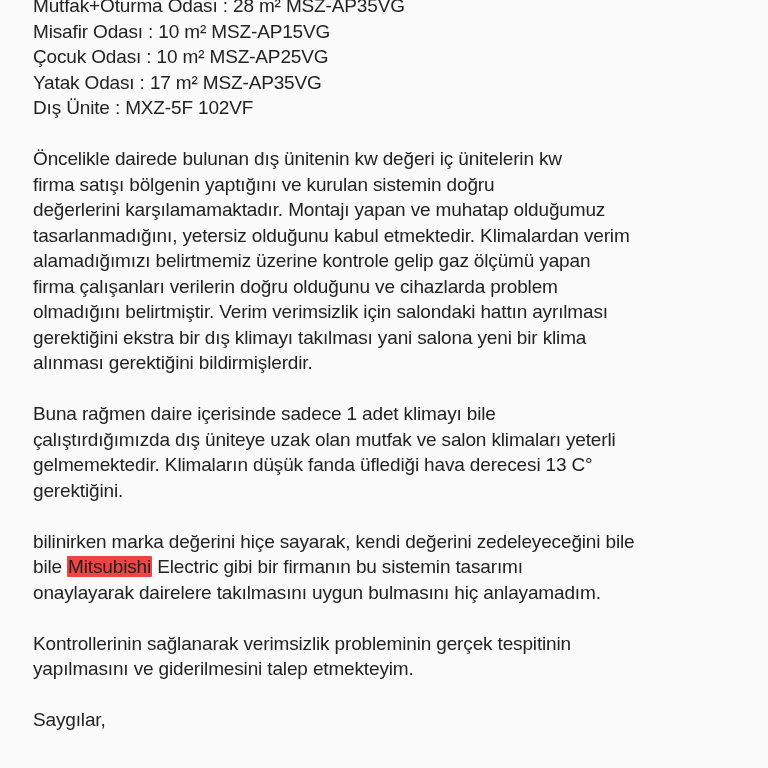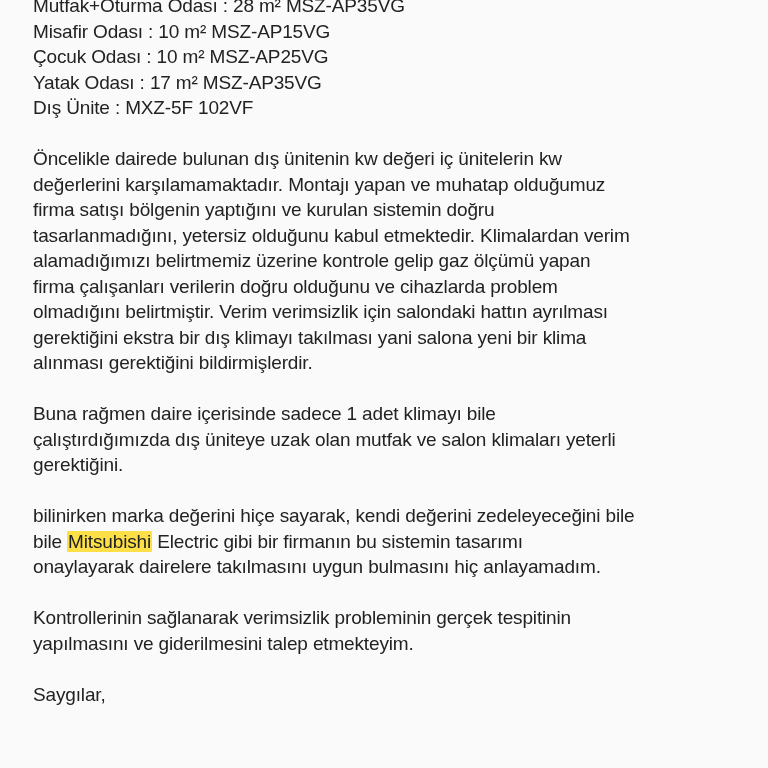--- a/index.html
+++ b/index.html
@@ -25,53 +25,54 @@
       letter-spacing: -0.15px;
     }
     .line {
       display: block;
       white-space: nowrap;
     }
     .para {
       margin: 0 0 25.5px 0;
     }
     .hl {
-      background: #fde047;
+      background: #ef4444;
       padding: 0 1px;
       border-radius: 1px;
     }
   </style>
 </head>
 <body>
 
 <div class="content">
 
   <div class="para">
     <span class="line">Mutfak+Oturma Odası : 28 m² MSZ-AP35VG</span>
     <span class="line">Misafir Odası : 10 m² MSZ-AP15VG</span>
     <span class="line">Çocuk Odası : 10 m² MSZ-AP25VG</span>
     <span class="line">Yatak Odası : 17 m² MSZ-AP35VG</span>
     <span class="line">Dış Ünite : MXZ-5F 102VF</span>
   </div>
 
   <div class="para">
     <span class="line">Öncelikle dairede bulunan dış ünitenin kw değeri iç ünitelerin kw</span>
+    <span class="line">firma satışı bölgenin yaptığını ve kurulan sistemin doğru</span>
     <span class="line">değerlerini karşılamamaktadır. Montajı yapan ve muhatap olduğumuz</span>
-    <span class="line">firma satışı bölgenin yaptığını ve kurulan sistemin doğru</span>
     <span class="line">tasarlanmadığını, yetersiz olduğunu kabul etmektedir. Klimalardan verim</span>
     <span class="line">alamadığımızı belirtmemiz üzerine kontrole gelip gaz ölçümü yapan</span>
     <span class="line">firma çalışanları verilerin doğru olduğunu ve cihazlarda problem</span>
     <span class="line">olmadığını belirtmiştir. Verim verimsizlik için salondaki hattın ayrılması</span>
     <span class="line">gerektiğini ekstra bir dış klimayı takılması yani salona yeni bir klima</span>
     <span class="line">alınması gerektiğini bildirmişlerdir.</span>
   </div>
 
   <div class="para">
     <span class="line">Buna rağmen daire içerisinde sadece 1 adet klimayı bile</span>
     <span class="line">çalıştırdığımızda dış üniteye uzak olan mutfak ve salon klimaları yeterli</span>
+    <span class="line">gelmemektedir. Klimaların düşük fanda üflediği hava derecesi 13 C°</span>
     <span class="line">gerektiğini.</span>
   </div>
 
   <div class="para">
     <span class="line">bilinirken marka değerini hiçe sayarak, kendi değerini zedeleyeceğini bile</span>
     <span class="line"><span>bile </span><span class="hl">Mitsubishi</span><span> Electric gibi bir firmanın bu sistemin tasarımı</span></span>
     <span class="line">onaylayarak dairelere takılmasını uygun bulmasını hiç anlayamadım.</span>
   </div>
 
   <div class="para">

